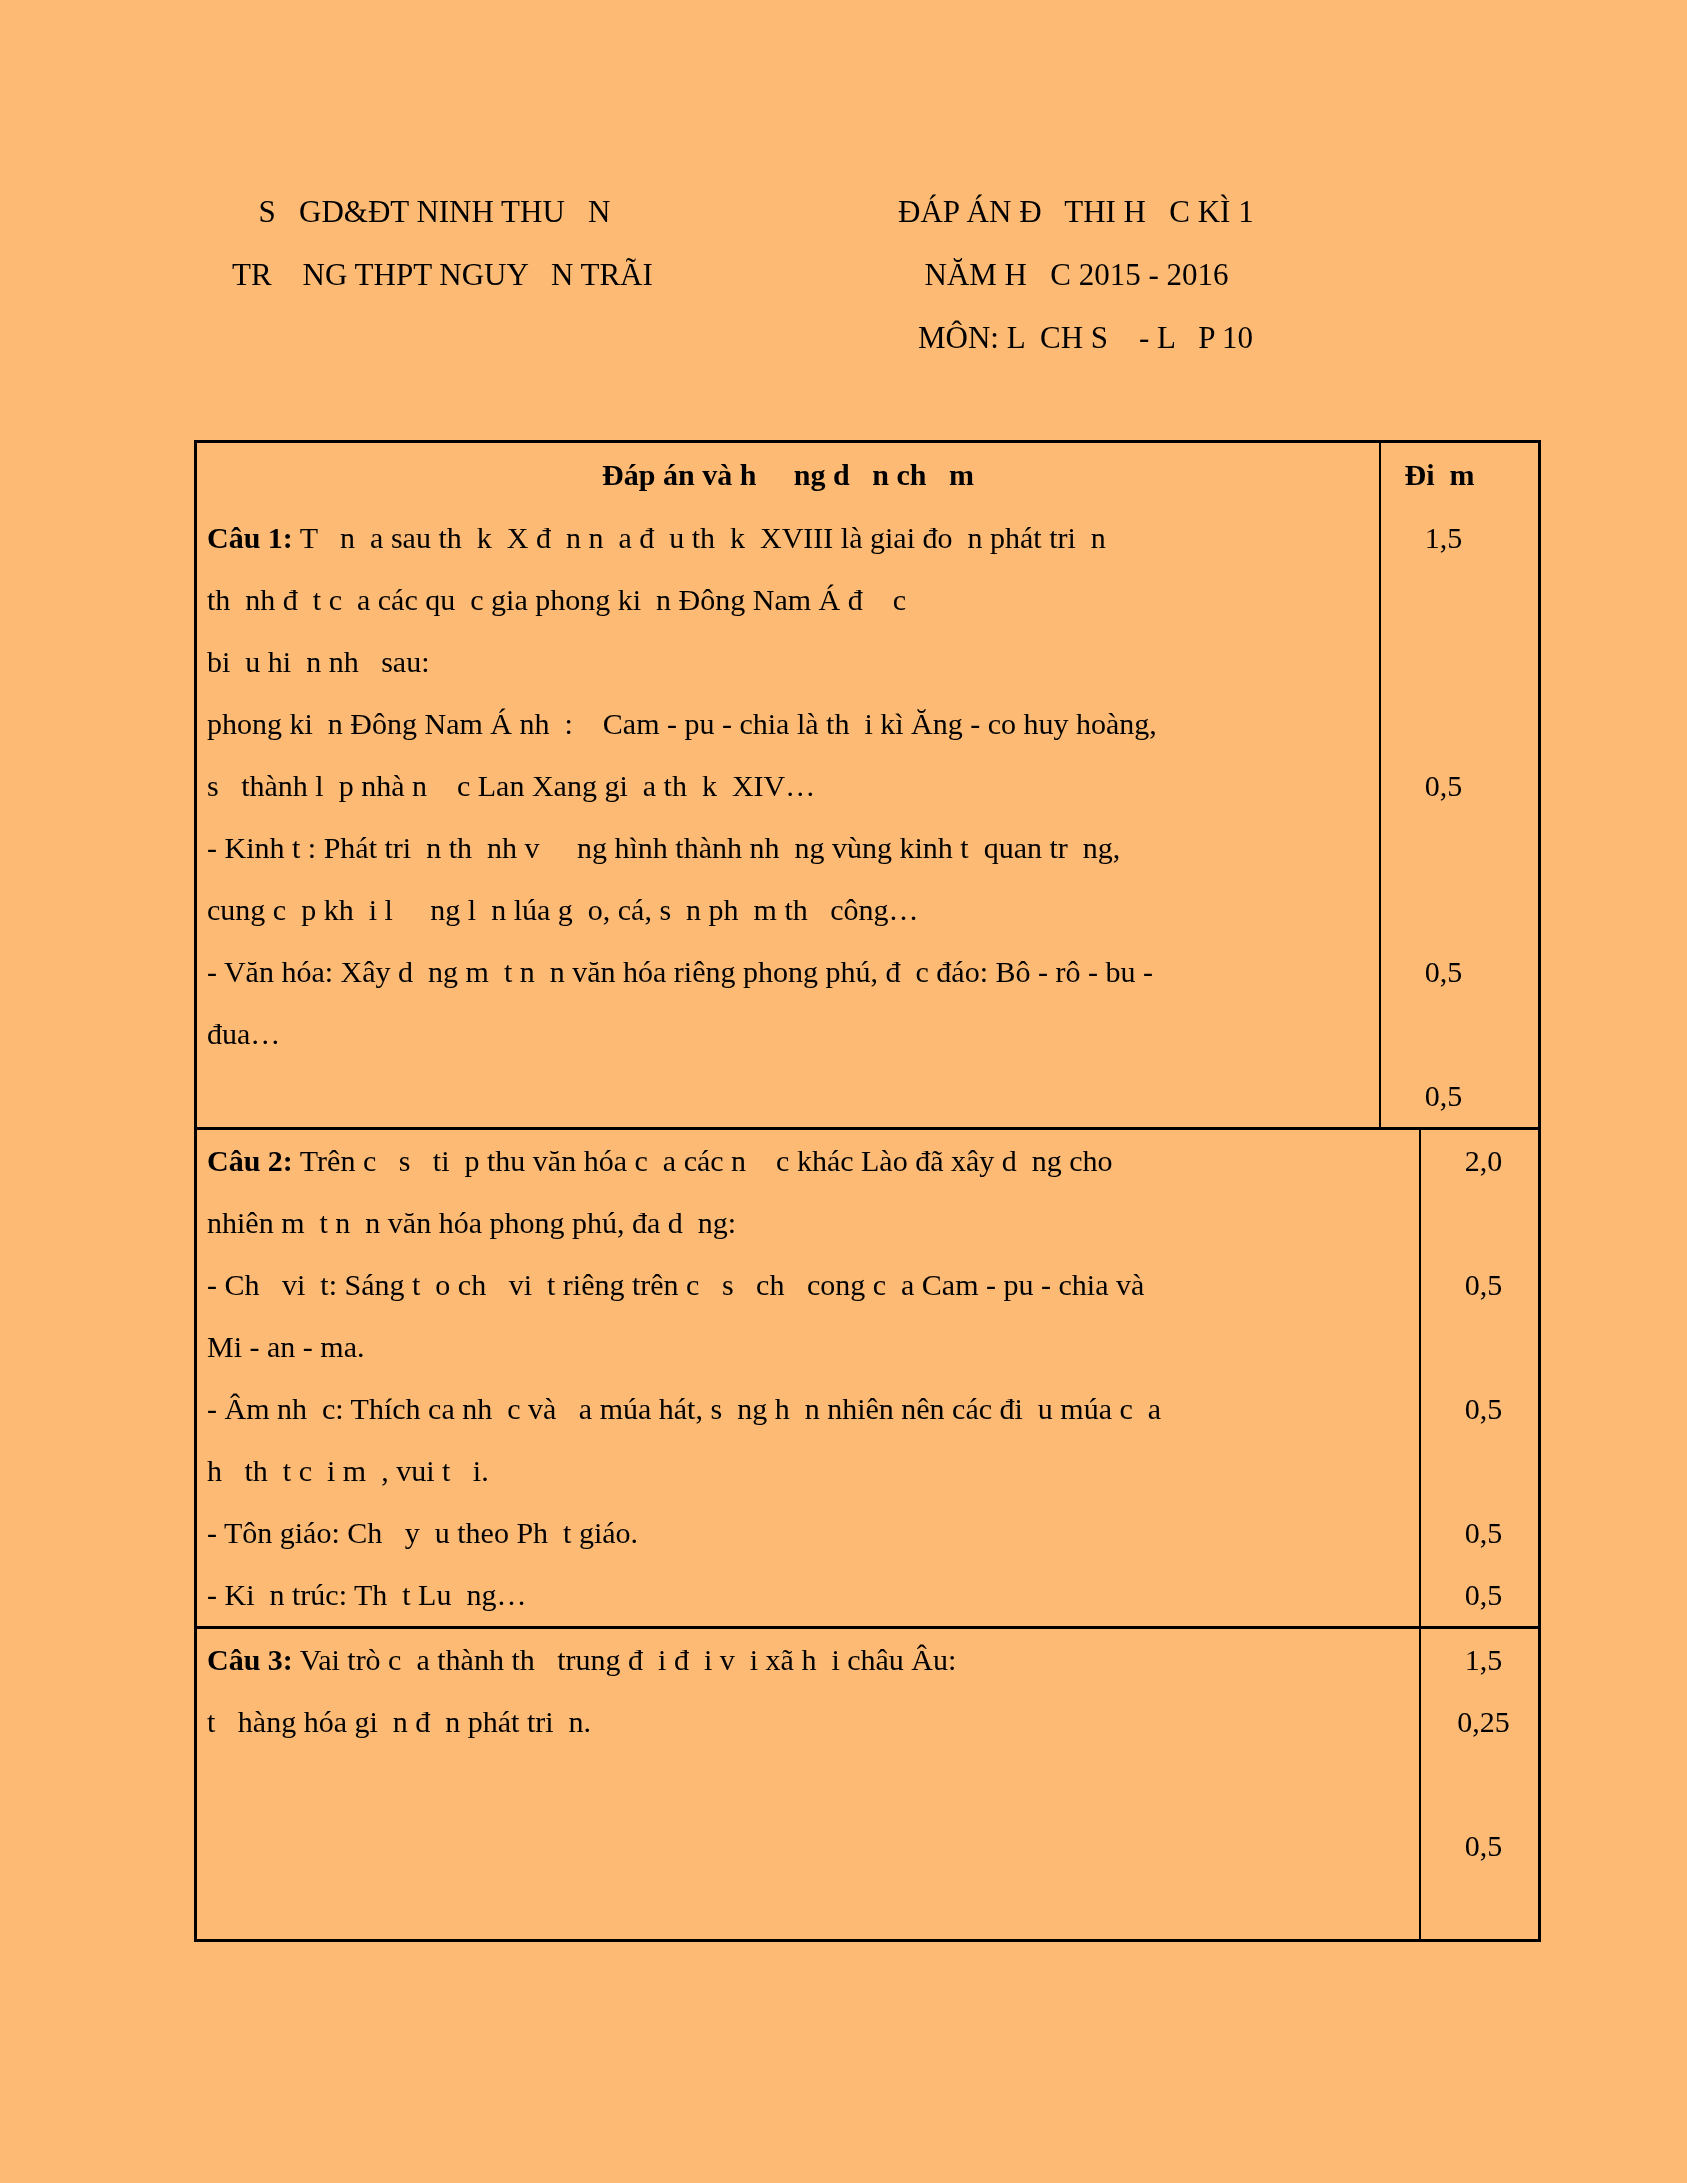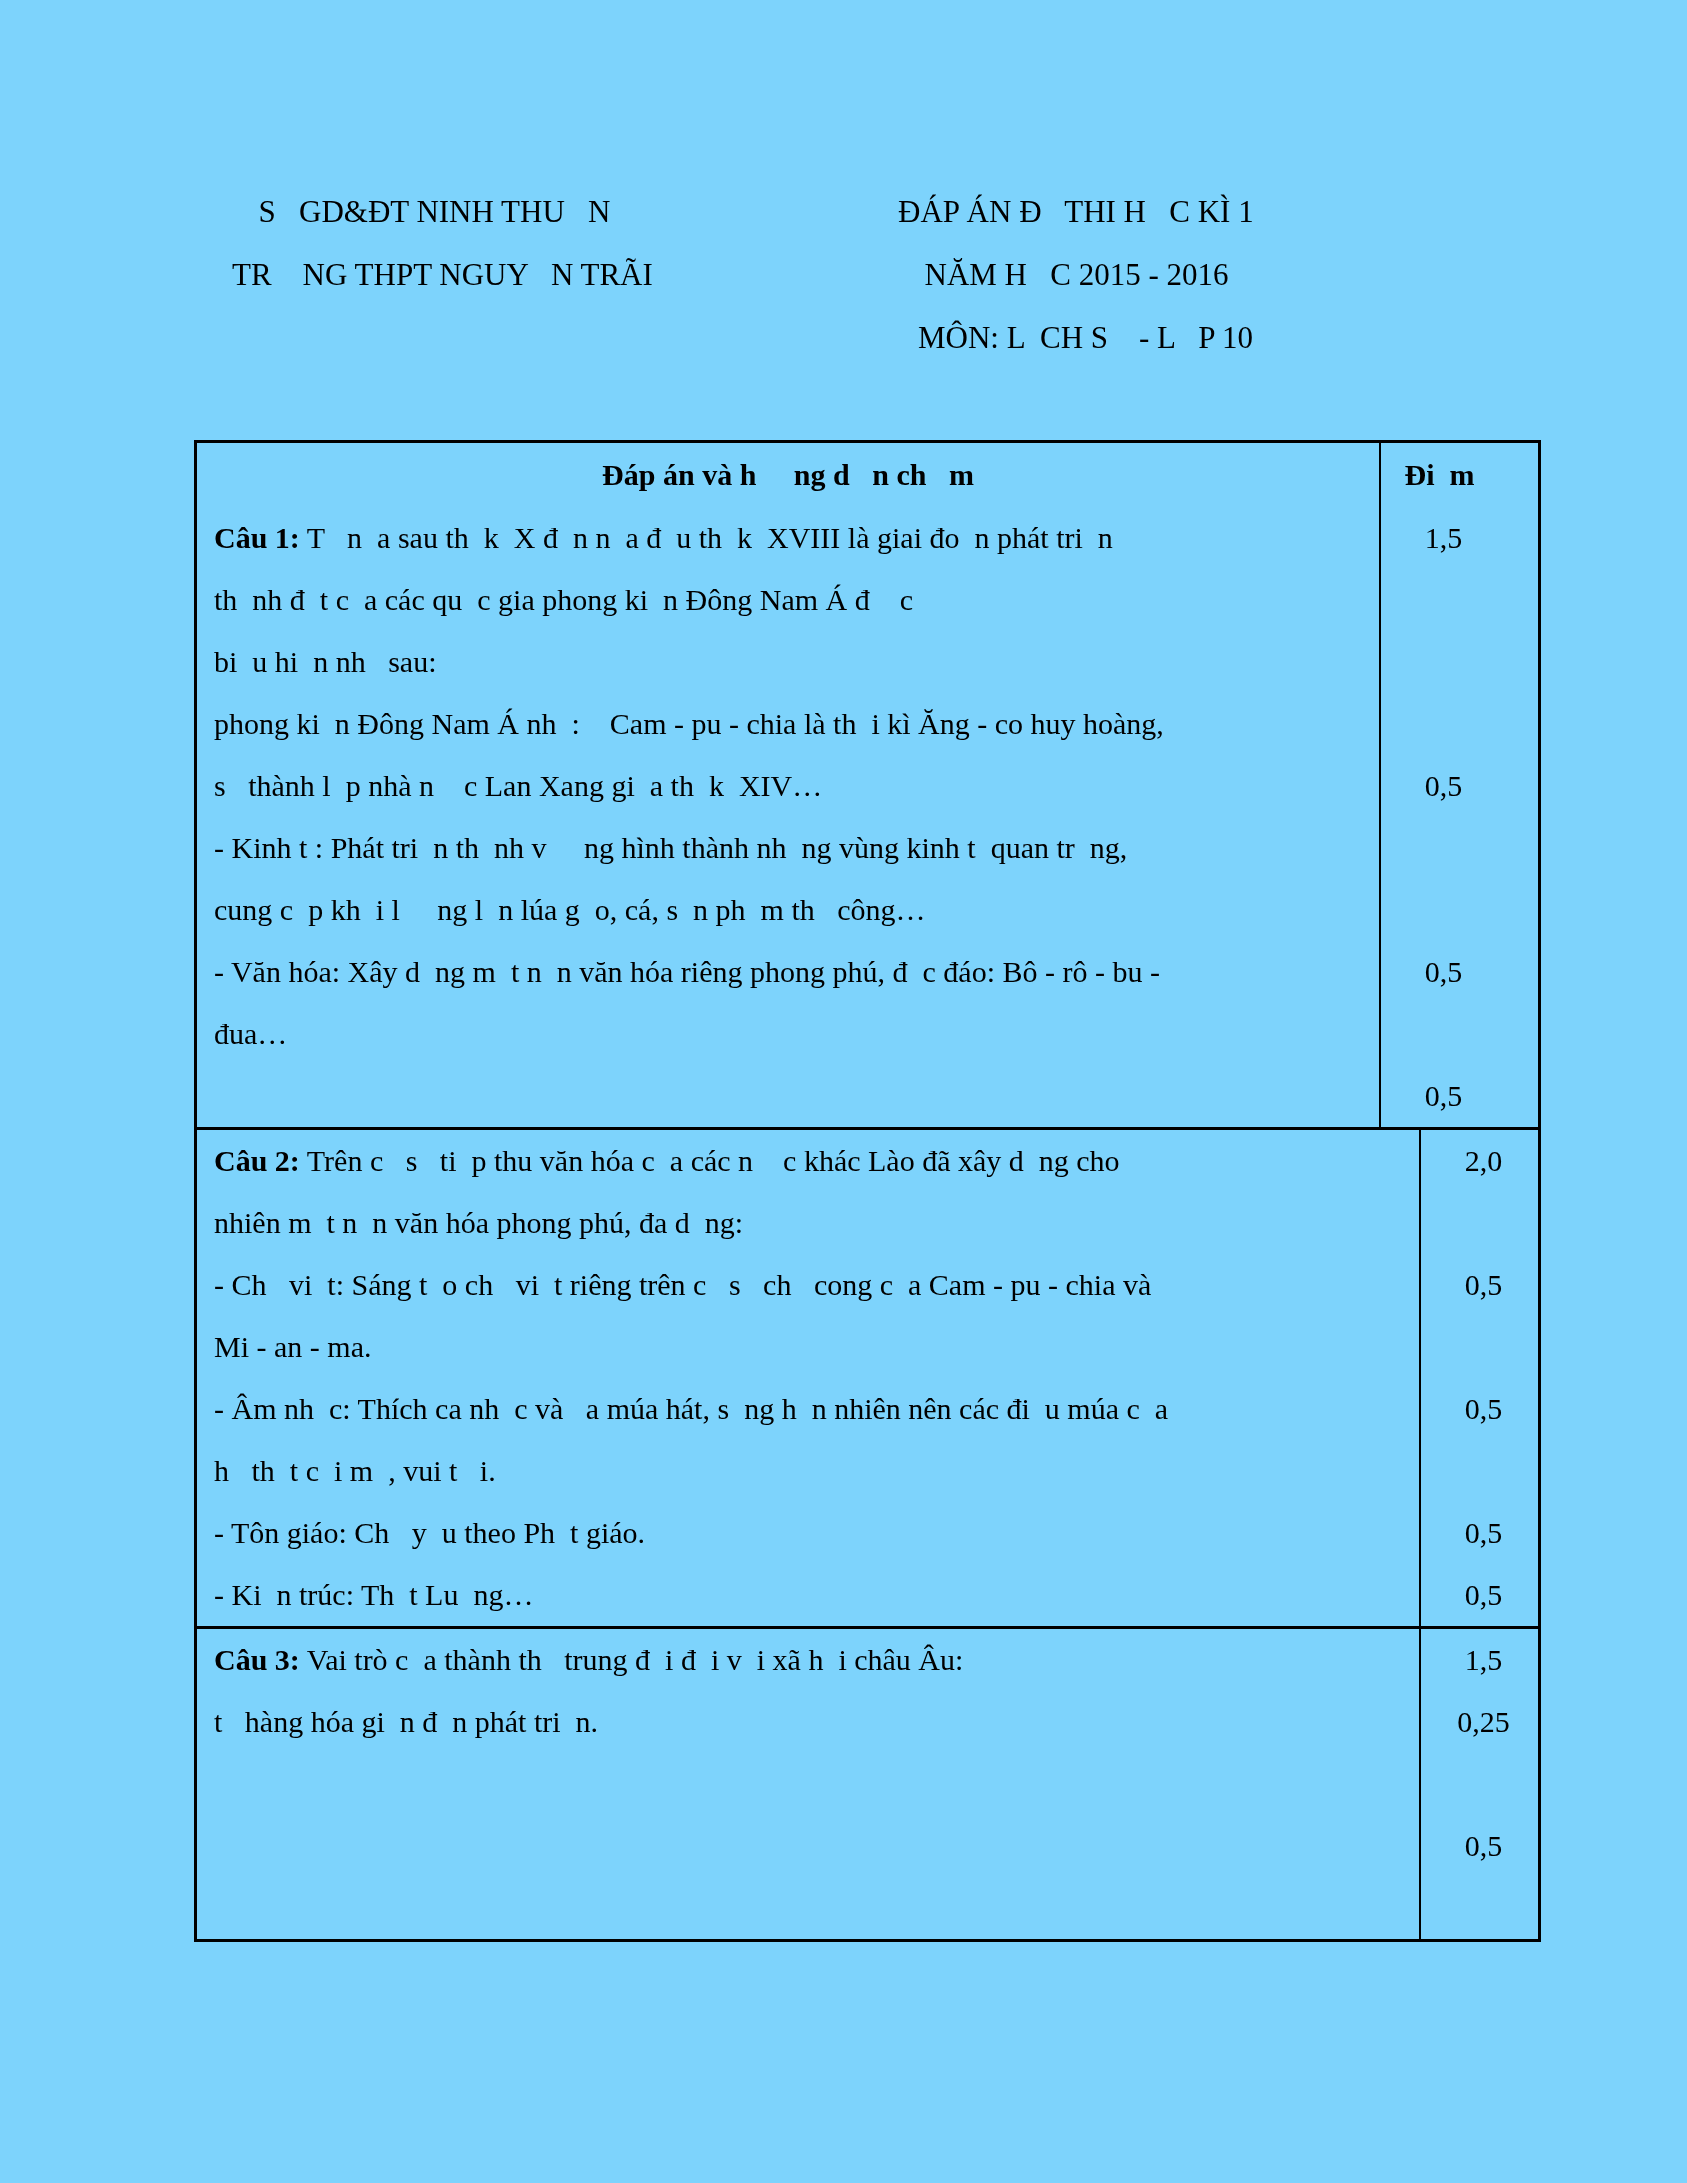--- a/index.html
+++ b/index.html
@@ -1,19 +1,19 @@
 <!DOCTYPE html>
 <html style="font-size:10.6px"><head>
 <meta charset="utf-8">
 <style>
   html,body{margin:0;padding:0;background:#888;}
   .page{
     position:relative;
     width:1687px;height:2183px;
-    background:#7dd3fc;
+    background:#fdba74;
     font-family:"Liberation Serif","DejaVu Serif",serif;
     color:#000;
     overflow:hidden;
   }
   
   .doc-header{position:absolute;top:180px;left:0;width:1687px;}
   .hdr-left{position:absolute;left:232px;top:0;}
   .hdr-right{position:absolute;left:898px;top:0;}
   .hline{
     height:63px;line-height:63px;
@@ -35,21 +35,21 @@
     text-align:center;
   }
   .thead{height:64px;}
   .thead .cell{
     display:flex;align-items:center;justify-content:center;
     font-weight:bold;font-size:30px;white-space:pre;text-align:center;
   }
   .line{
     height:62px;line-height:62px;
     font-size:30px;white-space:pre;
-    padding-left:17px;
+    padding-left:10px;
   }
   .cell.score .line{padding-left:8px;}
   .qlabel{font-weight:bold;}
 </style>
 </head>
 <body>
 
 <div class="page">
 
   <div class="doc-header">

